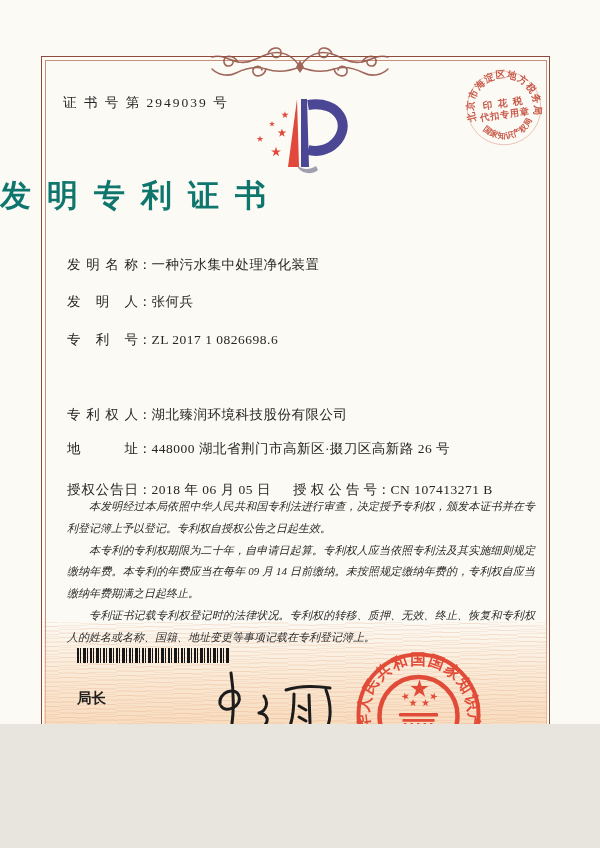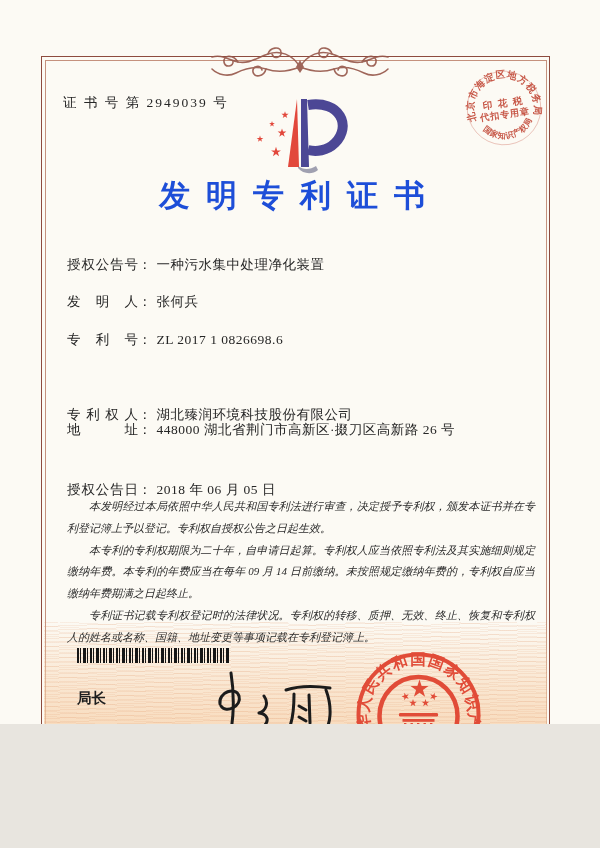--- a/index.html
+++ b/index.html
@@ -11,26 +11,26 @@
     background:
       repeating-linear-gradient(178deg, rgba(222,146,100,0.15) 0 1px, rgba(0,0,0,0) 1px 4px),
       repeating-linear-gradient(183deg, rgba(222,146,100,0.12) 0 1px, rgba(0,0,0,0) 1px 5px),
       linear-gradient(180deg, rgba(250,228,205,0) 0%, rgba(248,216,183,0.5) 30%, rgba(246,204,162,0.8) 72%, rgba(243,195,148,0.95) 100%);}
   .ornament-top{position:absolute;left:204px;top:40px;}
   .corner{position:absolute;width:76px;height:76px;}
   .corner-left{left:45px;top:726px;}
   .corner-right{left:470px;top:726px;transform:scaleX(-1);}
   .cert-no{position:absolute;left:63px;top:94px;font-size:13.5px;letter-spacing:2px;color:#262626;}
   .logo{position:absolute;left:246px;top:88px;}
-  .title{position:absolute;left:0;right:0;top:175px;text-align:center;font-size:31px;font-weight:bold;
-         letter-spacing:16px;color:#1d4ed8;}
+  .title{position:absolute;left:0;right:0;top:175px;text-align:left;font-size:31px;font-weight:bold;
+         letter-spacing:16px;color:#0f766e;}
   .row{position:absolute;left:67px;width:472px;font-size:13.5px;color:#262626;white-space:nowrap;}
   .flabel{display:inline-block;width:71px;text-align:justify;text-align-last:justify;vertical-align:bottom;}
   .colon{display:inline-block;}
-  .fvalue{margin-left:5px;letter-spacing:0.5px;}
+  .fvalue{letter-spacing:0.5px;}
   .grant{position:absolute;left:226px;top:0;}
   .grant .flabel{width:84px;}
   .paras{position:absolute;left:67px;top:496px;width:468px;font-size:11px;line-height:21.8px;
          text-align:justify;font-style:italic;color:#2b2b2b;}
   .paras p{margin:0;text-indent:2em;}
   .barcode{position:absolute;left:77px;top:648px;width:153px;height:15px;
     background:repeating-linear-gradient(90deg,#161616 0 2px,rgba(0,0,0,0) 2px 3px,#161616 3px 4px,rgba(0,0,0,0) 4px 6px,#161616 6px 9px,rgba(0,0,0,0) 9px 10px,#161616 10px 11px,rgba(0,0,0,0) 11px 13px);}
   .director-title{position:absolute;left:77px;top:689px;font-family:"Liberation Sans","DejaVu Sans",sans-serif;font-weight:bold;font-size:14.5px;color:#1e1e1e;}
   .director-name{position:absolute;left:77px;top:713px;font-family:"Liberation Sans","DejaVu Sans",sans-serif;font-weight:bold;font-size:14.5px;color:#1e1e1e;margin-top:36px;}
   .signature{position:absolute;left:198px;top:668px;}
@@ -126,36 +126,39 @@
       <use href="#star" transform="translate(26,36) scale(0.30)"></use>
       <use href="#star" transform="translate(36,45) scale(0.46)"></use>
       <use href="#star" transform="translate(14,51) scale(0.35)"></use>
       <use href="#star" transform="translate(30,64) scale(0.52)"></use>
     </g>
   </svg>
 
   <div class="title">发明专利证书</div>
 
   <div class="row" style="top:256px">
-    <span class="flabel">授权公告号</span><span class="colon">：</span><span class="fvalue">一种污水集中处理净化装置</span>
+    <span class="flabel">发明名称</span><span class="colon">：</span><span class="fvalue">一种污水集中处理净化装置</span>
   </div>
   <div class="row" style="top:293px">
     <span class="flabel">发明人</span><span class="colon">：</span><span class="fvalue">张何兵</span>
   </div>
   <div class="row" style="top:331px">
     <span class="flabel">专利号</span><span class="colon">：</span><span class="fvalue">ZL 2017 1 0826698.6</span>
   </div>
   <div class="row" style="top:406px">
     <span class="flabel">专利权人</span><span class="colon">：</span><span class="fvalue">湖北臻润环境科技股份有限公司</span>
   </div>
-  <div class="row" style="top:421px">
+  <div class="row" style="top:440px">
     <span class="flabel">地址</span><span class="colon">：</span><span class="fvalue">448000 湖北省荆门市高新区·掇刀区高新路 26 号</span>
   </div>
   <div class="row" style="top:481px">
     <span class="flabel">授权公告日</span><span class="colon">：</span><span class="fvalue">2018 年 06 月 05 日</span>
+    <span class="grant">
+      <span class="flabel">授权公告号</span><span class="colon">：</span><span class="fvalue">CN 107413271 B</span>
+    </span>
   </div>
 
   <div class="paras">
     <p>本发明经过本局依照中华人民共和国专利法进行审查，决定授予专利权，颁发本证书并在专利登记簿上予以登记。专利权自授权公告之日起生效。</p>
     <p>本专利的专利权期限为二十年，自申请日起算。专利权人应当依照专利法及其实施细则规定缴纳年费。本专利的年费应当在每年 09 月 14 日前缴纳。未按照规定缴纳年费的，专利权自应当缴纳年费期满之日起终止。</p>
     <p>专利证书记载专利权登记时的法律状况。专利权的转移、质押、无效、终止、恢复和专利权人的姓名或名称、国籍、地址变更等事项记载在专利登记簿上。</p>
   </div>
 
   <div class="barcode"></div>
 

